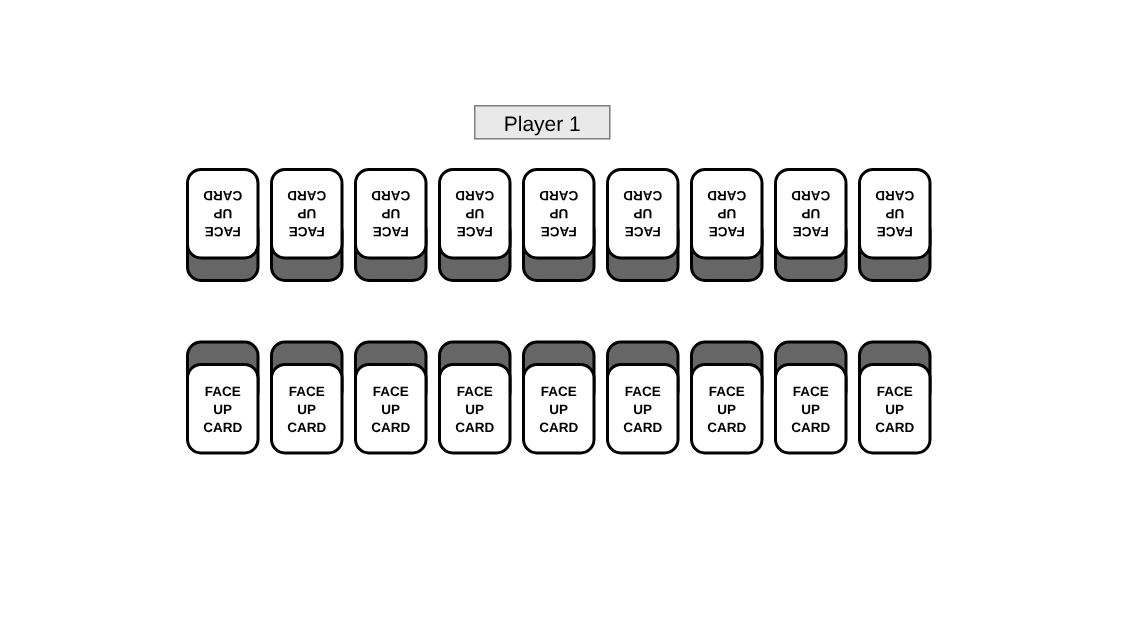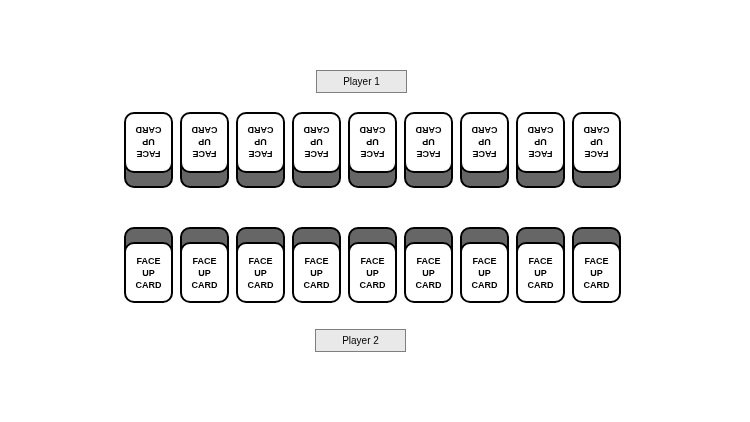--- a/index.html
+++ b/index.html
@@ -12,21 +12,21 @@
     overflow: hidden;
   }
   .player-label {
     position: absolute;
     display: flex;
     align-items: center;
     justify-content: center;
     background: var(--label-bg, #e9e9e9);
     border: 1px solid var(--label-border, #7f7f7f);
     box-sizing: border-box;
-    font-size: 10px;
+    font-size: 14px;
     color: var(--text, #000);
   }
   #player1-label { left: 316px; top: 70px;  width: 91px; height: 23px; }
   #player2-label { left: 315px; top: 329px; width: 91px; height: 23px; }
 
   .card-row {
     position: absolute;
     display: flex;
     gap: 7px;
   }
@@ -237,15 +237,14 @@
   <div class="card">
     <div class="card-back"></div>
     <div class="card-face">
       <span class="card-text">FACE
 UP
 CARD</span>
     </div>
   </div>
 </div>
 
-  <div class="player-label" id="player2-label">Player 2</div>
 
 </div>
 
 </body></html>

